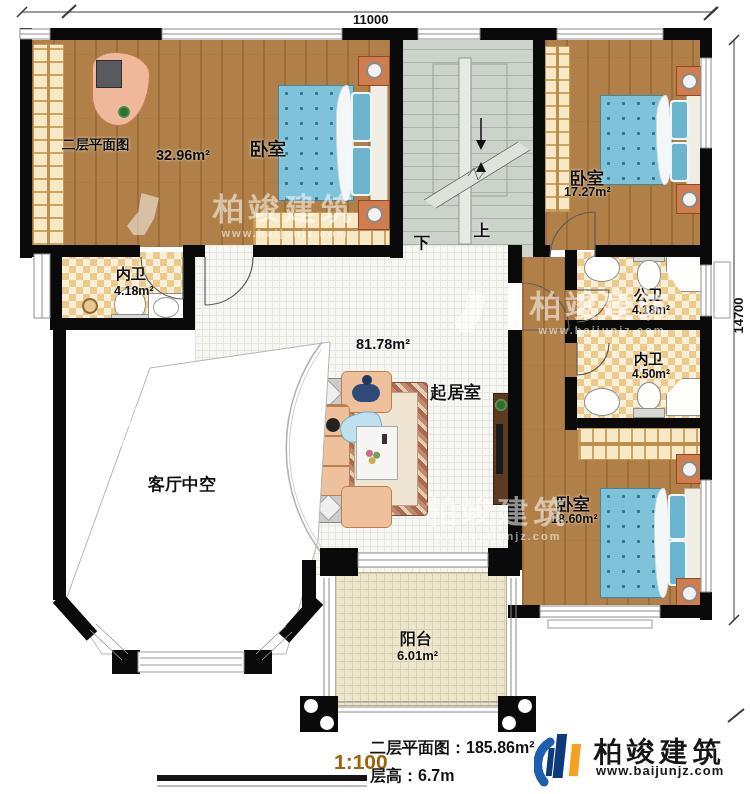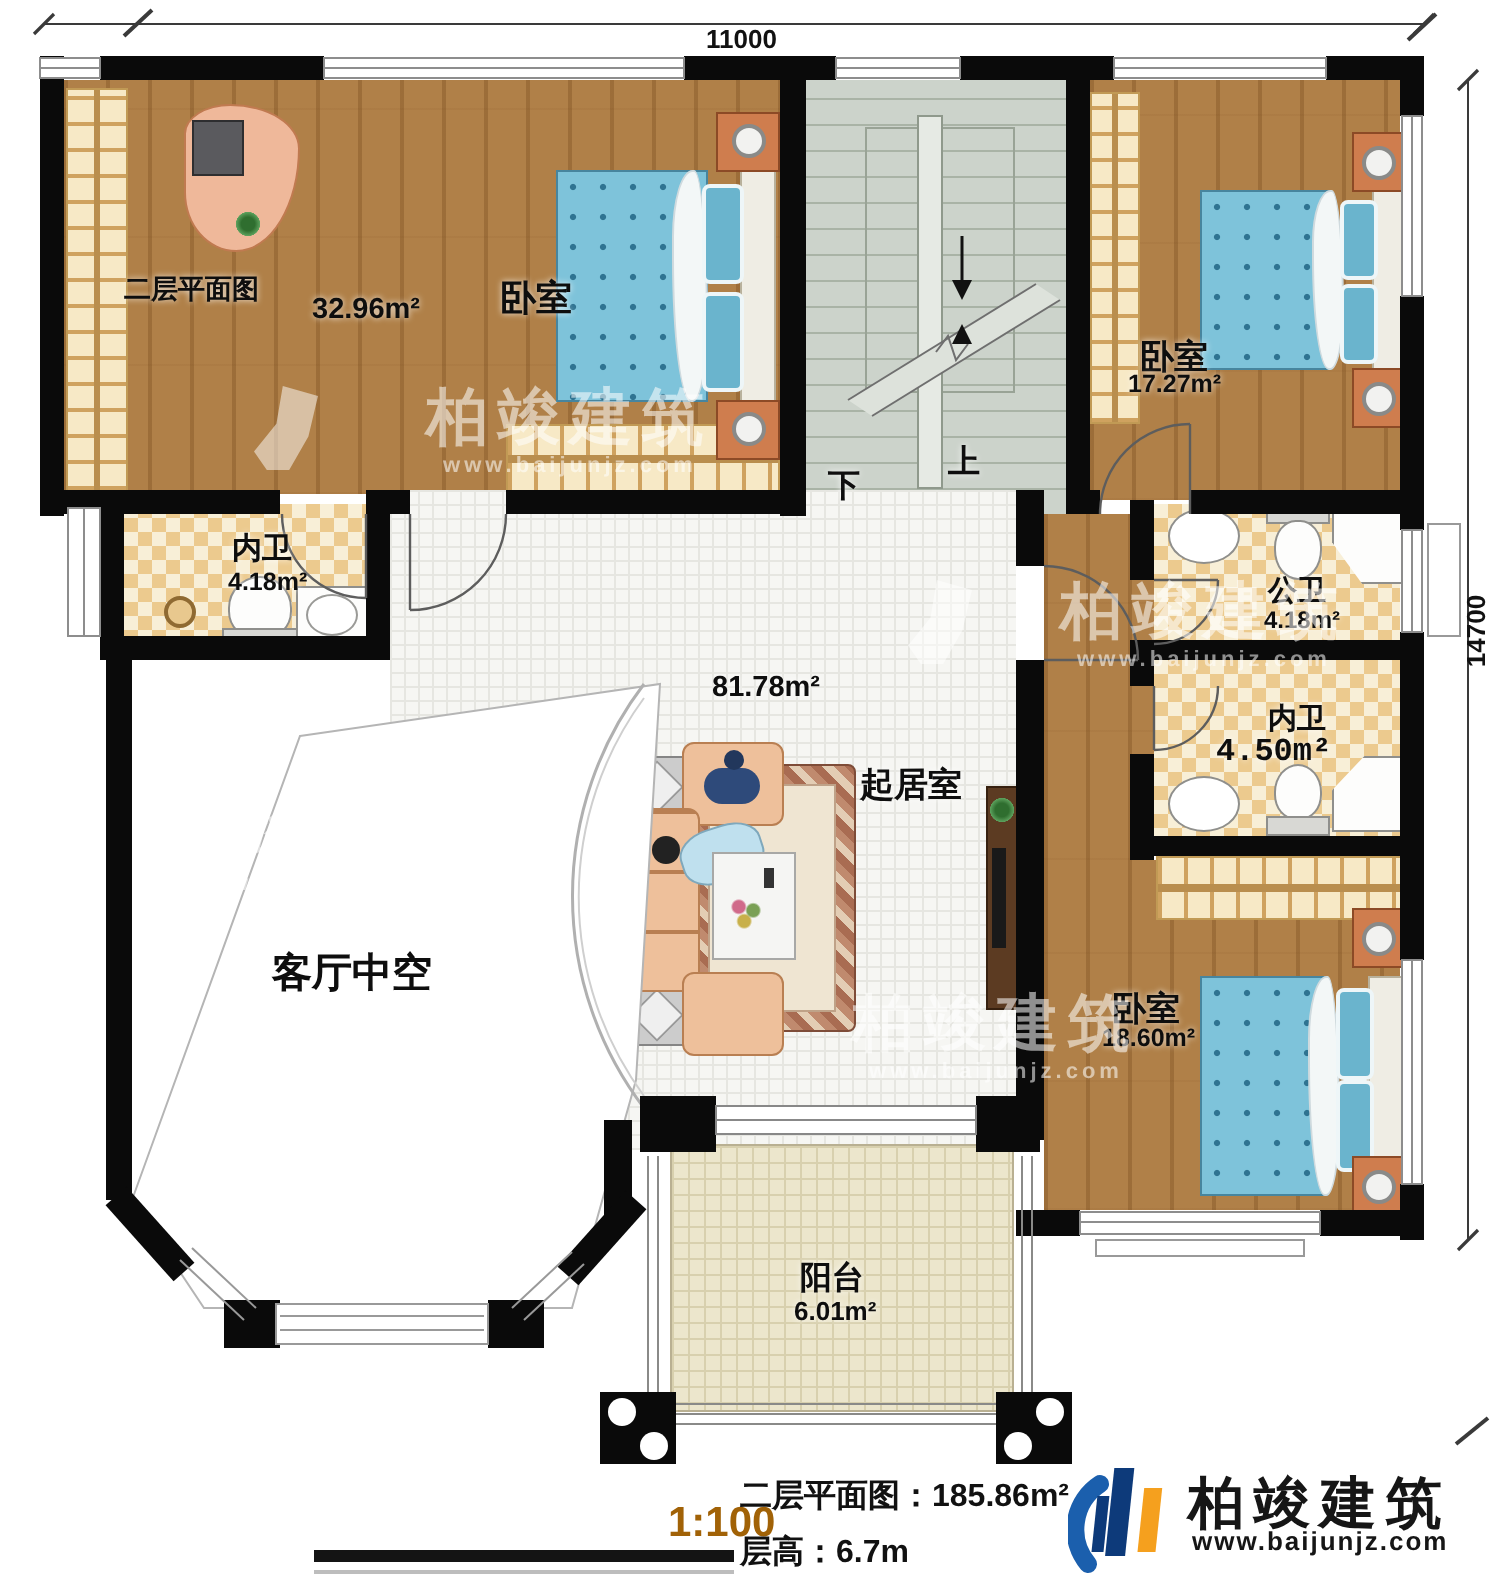--- a/index.html
+++ b/index.html
@@ -286,26 +286,26 @@
   <div class="label" style="left:62px;top:136px;font-size:13.5px;">二层平面图</div>
   <div class="label" style="left:156px;top:147px;font-size:14.5px;">32.96m²</div>
   <div class="label" style="left:250px;top:137px;font-size:18px;">卧室</div>
   <div class="label" style="left:570px;top:167px;font-size:17px;">卧室</div>
   <div class="label" style="left:564px;top:185px;font-size:12.5px;">17.27m²</div>
   <div class="label" style="left:116px;top:265px;font-size:15px;">内卫</div>
   <div class="label" style="left:114px;top:284px;font-size:12.5px;">4.18m²</div>
   <div class="label" style="left:634px;top:286px;font-size:14.5px;">公卫</div>
   <div class="label" style="left:632px;top:303px;font-size:12px;">4.18m²</div>
   <div class="label" style="left:634px;top:350px;font-size:14.5px;">内卫</div>
-  <div class="label" style="left:608px;top:367px;font-size:16px;font-family:Liberation Mono, monospace;">4.50m²</div>
+  <div class="label" style="left:632px;top:367px;font-size:12px;">4.50m²</div>
   <div class="label" style="left:556px;top:493px;font-size:17px;">卧室</div>
   <div class="label" style="left:551px;top:512px;font-size:12.5px;">18.60m²</div>
   <div class="label" style="left:356px;top:336px;font-size:14.5px;">81.78m²</div>
   <div class="label" style="left:430px;top:381px;font-size:17px;">起居室</div>
-  <div class="label" style="left:136px;top:473px;font-size:20px;">客厅中空</div>
+  <div class="label" style="left:148px;top:473px;font-size:17px;">客厅中空</div>
   <div class="label" style="left:400px;top:629px;font-size:16px;">阳台</div>
   <div class="label" style="left:397px;top:648px;font-size:13px;">6.01m²</div>
   <div class="label" style="left:414px;top:233px;font-size:16px;">下</div>
   <div class="label" style="left:474px;top:221px;font-size:16px;">上</div>
 
   <div class="dim" style="left:353px;top:12px;">11000</div>
   <div class="dim" style="left:708px;top:308px;width:60px;text-align:center;transform:rotate(-90deg);">14700</div>
 
   <div class="wm" style="left:165px;top:193px;width:240px;">
     <span class="wm-mark"></span>

